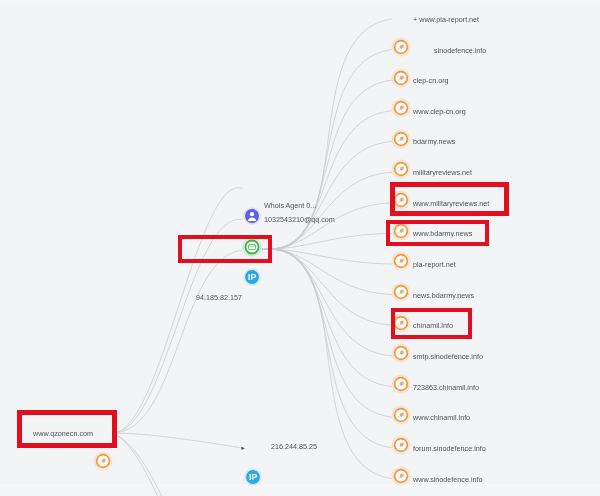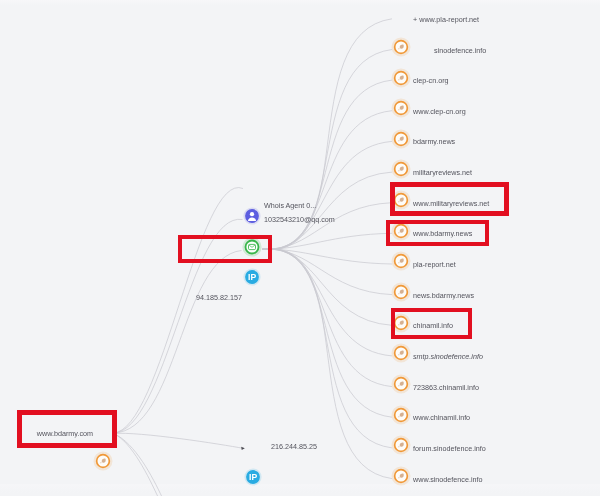--- a/index.html
+++ b/index.html
@@ -78,21 +78,21 @@
       <rect x="7.0" y="7.9" width="7.0" height="5.2" rx="1.2" fill="#ffffff" stroke="#39b54a" stroke-width="0.85"></rect>
       <path d="M7.4 8.5 L10.5 10.8 L13.6 8.5" fill="none" stroke="#39b54a" stroke-width="0.85" opacity="0.8"></path>
     </svg></span></div>
       <div class="nlabel right" style="top: 218.5px; left: 264.1px;">1032543210@qq.com</div>
       <div class="node" style="left: 103.3px; top: 432.8px;"><span><svg width="21" height="21" viewBox="0 0 21 21">
       <circle cx="10.5" cy="10.5" r="8.2" fill="none" stroke="#f0922a" stroke-width="2.6" opacity="0.15"></circle>
       <circle cx="10.5" cy="10.5" r="6.35" fill="#fffdf9" stroke="#f0922a" stroke-width="1.7" opacity="0.93"></circle>
       <path d="M12.7 8.1 C 11.4 7.8 9.8 8.6 9.3 9.9 C 8.9 11.0 9.6 12.1 10.7 12.3 C 11.8 12.5 12.9 11.7 13.1 10.6 C 13.3 9.5 13.2 8.6 12.7 8.1 Z" fill="#b5713a" opacity="0.55"></path>
       <path d="M8.7 11.6 C 8.2 11.5 7.8 11.9 7.8 12.3 C 7.8 12.8 8.2 13.0 8.6 12.9 C 9.0 12.7 9.1 12.1 8.7 11.6 Z" fill="#b5713a" opacity="0.4"></path>
     </svg></span></div>
-      <div class="nlabel left" style="top: 432.8px; left: 92.6px;">www.bdarmy.com</div>
+      <div class="nlabel left" style="top: 432.8px; left: 92.6px;">www.qzonecn.com</div>
       <div class="node" style="left: 401.4px; top: 18.8px;"><span><svg width="21" height="21" viewBox="0 0 21 21">
       <circle cx="10.5" cy="10.5" r="8.2" fill="none" stroke="#f0922a" stroke-width="2.6" opacity="0.15"></circle>
       <circle cx="10.5" cy="10.5" r="6.35" fill="#fffdf9" stroke="#f0922a" stroke-width="1.7" opacity="0.93"></circle>
       <path d="M12.7 8.1 C 11.4 7.8 9.8 8.6 9.3 9.9 C 8.9 11.0 9.6 12.1 10.7 12.3 C 11.8 12.5 12.9 11.7 13.1 10.6 C 13.3 9.5 13.2 8.6 12.7 8.1 Z" fill="#b5713a" opacity="0.55"></path>
       <path d="M8.7 11.6 C 8.2 11.5 7.8 11.9 7.8 12.3 C 7.8 12.8 8.2 13.0 8.6 12.9 C 9.0 12.7 9.1 12.1 8.7 11.6 Z" fill="#b5713a" opacity="0.4"></path>
     </svg></span></div>
       <div class="nlabel right" style="top: 18.8px; left: 413.2px;">+ www.pla-report.net</div>
       <div class="node" style="left: 401.4px; top: 49.5px;"><span><svg width="21" height="21" viewBox="0 0 21 21">
       <circle cx="10.5" cy="10.5" r="8.2" fill="none" stroke="#f0922a" stroke-width="2.6" opacity="0.15"></circle>
       <circle cx="10.5" cy="10.5" r="6.35" fill="#fffdf9" stroke="#f0922a" stroke-width="1.7" opacity="0.93"></circle>
@@ -162,21 +162,21 @@
       <path d="M12.7 8.1 C 11.4 7.8 9.8 8.6 9.3 9.9 C 8.9 11.0 9.6 12.1 10.7 12.3 C 11.8 12.5 12.9 11.7 13.1 10.6 C 13.3 9.5 13.2 8.6 12.7 8.1 Z" fill="#b5713a" opacity="0.55"></path>
       <path d="M8.7 11.6 C 8.2 11.5 7.8 11.9 7.8 12.3 C 7.8 12.8 8.2 13.0 8.6 12.9 C 9.0 12.7 9.1 12.1 8.7 11.6 Z" fill="#b5713a" opacity="0.4"></path>
     </svg></span></div>
       <div class="nlabel right" style="top: 325.3px; left: 413.2px;">chinamil.info</div>
       <div class="node" style="left: 401.4px; top: 355.9px;"><span><svg width="21" height="21" viewBox="0 0 21 21">
       <circle cx="10.5" cy="10.5" r="8.2" fill="none" stroke="#f0922a" stroke-width="2.6" opacity="0.15"></circle>
       <circle cx="10.5" cy="10.5" r="6.35" fill="#fffdf9" stroke="#f0922a" stroke-width="1.7" opacity="0.93"></circle>
       <path d="M12.7 8.1 C 11.4 7.8 9.8 8.6 9.3 9.9 C 8.9 11.0 9.6 12.1 10.7 12.3 C 11.8 12.5 12.9 11.7 13.1 10.6 C 13.3 9.5 13.2 8.6 12.7 8.1 Z" fill="#b5713a" opacity="0.55"></path>
       <path d="M8.7 11.6 C 8.2 11.5 7.8 11.9 7.8 12.3 C 7.8 12.8 8.2 13.0 8.6 12.9 C 9.0 12.7 9.1 12.1 8.7 11.6 Z" fill="#b5713a" opacity="0.4"></path>
     </svg></span></div>
-      <div class="nlabel right" style="top: 355.9px; left: 413.2px; font-style: italic;">smtp.sinodefence.info</div>
+      <div class="nlabel right" style="top: 355.9px; left: 413.2px;">smtp.sinodefence.info</div>
       <div class="node" style="left: 401.4px; top: 386.6px;"><span><svg width="21" height="21" viewBox="0 0 21 21">
       <circle cx="10.5" cy="10.5" r="8.2" fill="none" stroke="#f0922a" stroke-width="2.6" opacity="0.15"></circle>
       <circle cx="10.5" cy="10.5" r="6.35" fill="#fffdf9" stroke="#f0922a" stroke-width="1.7" opacity="0.93"></circle>
       <path d="M12.7 8.1 C 11.4 7.8 9.8 8.6 9.3 9.9 C 8.9 11.0 9.6 12.1 10.7 12.3 C 11.8 12.5 12.9 11.7 13.1 10.6 C 13.3 9.5 13.2 8.6 12.7 8.1 Z" fill="#b5713a" opacity="0.55"></path>
       <path d="M8.7 11.6 C 8.2 11.5 7.8 11.9 7.8 12.3 C 7.8 12.8 8.2 13.0 8.6 12.9 C 9.0 12.7 9.1 12.1 8.7 11.6 Z" fill="#b5713a" opacity="0.4"></path>
     </svg></span></div>
       <div class="nlabel right" style="top: 386.6px; left: 413.2px;">723863.chinamil.info</div>
       <div class="node" style="left: 401.4px; top: 417.2px;"><span><svg width="21" height="21" viewBox="0 0 21 21">
       <circle cx="10.5" cy="10.5" r="8.2" fill="none" stroke="#f0922a" stroke-width="2.6" opacity="0.15"></circle>
       <circle cx="10.5" cy="10.5" r="6.35" fill="#fffdf9" stroke="#f0922a" stroke-width="1.7" opacity="0.93"></circle>

